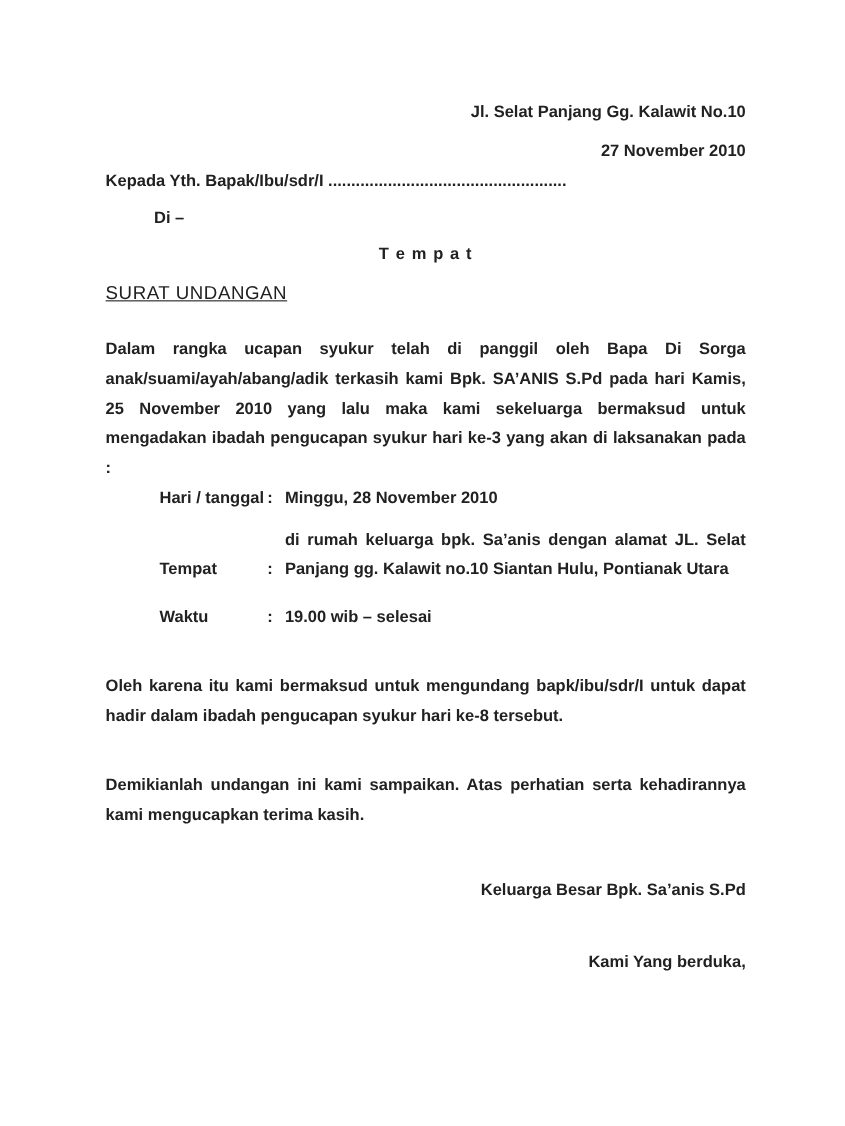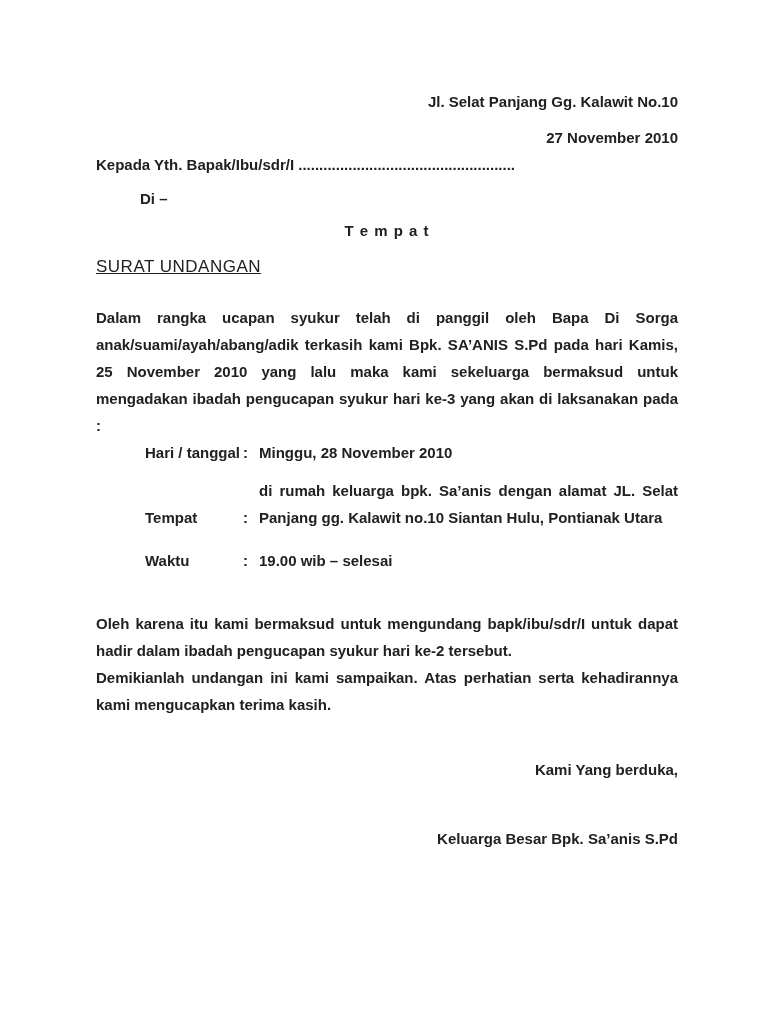--- a/index.html
+++ b/index.html
@@ -51,21 +51,21 @@
     font-size: 15px;
     line-height: 27px;
     font-weight: 700;
   }
   .detail-row + .detail-row { margin-top: 11px; }
   .detail-row.waktu-row { margin-top: 16px; }
   .detail-label { width: 98px; flex: 0 0 98px; }
   .detail-sep { width: 16px; flex: 0 0 16px; }
   .detail-value { flex: 1 1 auto; text-align: justify; }
   .invitation { margin-top: 36px; }
-  .closing { }
+  .closing { margin-top: 36px; }
   .sign-line1 { margin-top: 38px; }
   .sign-line2 { margin-top: 42px; }
 </style>
 </head>
 <body>
 
 <div class="page">
 
   <p class="para right">Jl. Selat Panjang Gg. Kalawit No.10</p>
 
@@ -92,21 +92,21 @@
       <span class="detail-sep">:</span>
       <span class="detail-value">di rumah keluarga bpk. Sa’anis dengan alamat JL. Selat Panjang gg. Kalawit no.10 Siantan Hulu, Pontianak Utara</span>
     </div>
     <div class="detail-row waktu-row">
       <span class="detail-label">Waktu</span>
       <span class="detail-sep">:</span>
       <span class="detail-value">19.00 wib – selesai</span>
     </div>
   </div>
 
-  <p class="para justify invitation">Oleh karena itu kami bermaksud untuk mengundang bapk/ibu/sdr/I untuk dapat hadir dalam ibadah pengucapan syukur hari ke-2 tersebut.</p>
+  <p class="para justify invitation">Oleh karena itu kami bermaksud untuk mengundang bapk/ibu/sdr/I untuk dapat hadir dalam ibadah pengucapan syukur hari ke-8 tersebut.</p>
 
   <p class="para justify closing">Demikianlah undangan ini kami sampaikan. Atas perhatian serta kehadirannya kami mengucapkan terima kasih.</p>
 
+  <p class="para right sign-line2">Keluarga Besar Bpk. Sa’anis S.Pd</p>
+
   <p class="para right sign-line1">Kami Yang berduka,</p>
-
-  <p class="para right sign-line2">Keluarga Besar Bpk. Sa’anis S.Pd</p>
 
 </div>
 
 </body></html>

